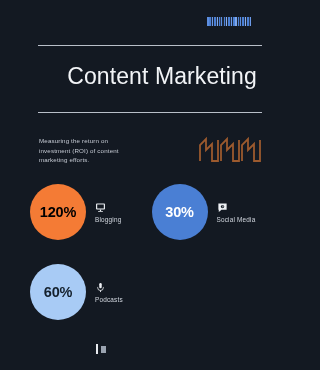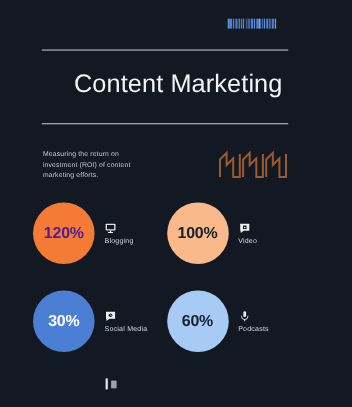--- a/index.html
+++ b/index.html
@@ -203,50 +203,35 @@
   <g fill="none" stroke="#9c5a2e" stroke-width="1.8" stroke-linejoin="miter" stroke-linecap="butt">
     <path d="M2 27 L2 11 L8 5 L8 16 L14 10 L14 27 L20 27 L20 6"></path>
     <path d="M23 27 L23 11 L29 5 L29 16 L35 10 L35 27 L41 27 L41 6"></path>
     <path d="M44 27 L44 11 L50 5 L50 16 L56 10 L56 27 L62 27 L62 6"></path>
   </g>
 </svg>
 
 <div class="stats" id="stats-grid">
     <div class="stat">
       <div class="bubble" style="background: rgb(244, 123, 53); width: 56px; height: 56px;">
-        <span class="bubble-value" style="color: #4c1d95;">120%</span>
+        <span class="bubble-value" style="color: #000000;">120%</span>
       </div>
       <div class="stat-meta">
         <span class="stat-icon">
           <svg viewBox="0 0 16 16" width="11" height="11" fill="currentColor">
             <rect x="1.5" y="2" width="13" height="9" rx="1.2"></rect>
             <rect x="3.2" y="3.6" width="9.6" height="5.8" fill="#131922"></rect>
             <rect x="7.1" y="11" width="1.8" height="2.2"></rect>
             <rect x="4.4" y="13" width="7.2" height="1.3" rx="0.6"></rect>
           </svg>
         </span>
         <span class="stat-label">Blogging</span>
       </div>
     </div>
     <div class="stat">
-      <div class="bubble" style="background: rgb(249, 185, 138); width: 56px; height: 56px;">
-        <span class="bubble-value" style="color: rgb(20, 32, 44);">100%</span>
-      </div>
-      <div class="stat-meta">
-        <span class="stat-icon">
-          <svg viewBox="0 0 16 16" width="11" height="11" fill="currentColor">
-            <path d="M2 2.2h12v9.2H6.6L2.6 14.4V11.4H2z" rx="1"></path>
-            <rect x="5.6" y="4.4" width="4.8" height="4.8" fill="#131922"></rect>
-            <path d="M7.1 5.6 L9.6 6.9 L7.1 8.2 Z" fill="currentColor"></path>
-          </svg>
-        </span>
-        <span class="stat-label">Video</span>
-      </div>
-    </div>
-    <div class="stat">
       <div class="bubble" style="background: rgb(74, 127, 212); width: 56px; height: 56px;">
         <span class="bubble-value" style="color: rgb(255, 255, 255);">30%</span>
       </div>
       <div class="stat-meta">
         <span class="stat-icon">
           <svg viewBox="0 0 16 16" width="11" height="11" fill="currentColor">
             <path d="M2 2.2h12v9.2H6.6L2.6 14.4V11.4H2z"></path>
             <circle cx="8" cy="6.6" r="2.4" fill="#131922"></circle>
             <path d="M8 4.9 L9.5 6.6 L8 8.3 Z" fill="currentColor"></path>
           </svg>

